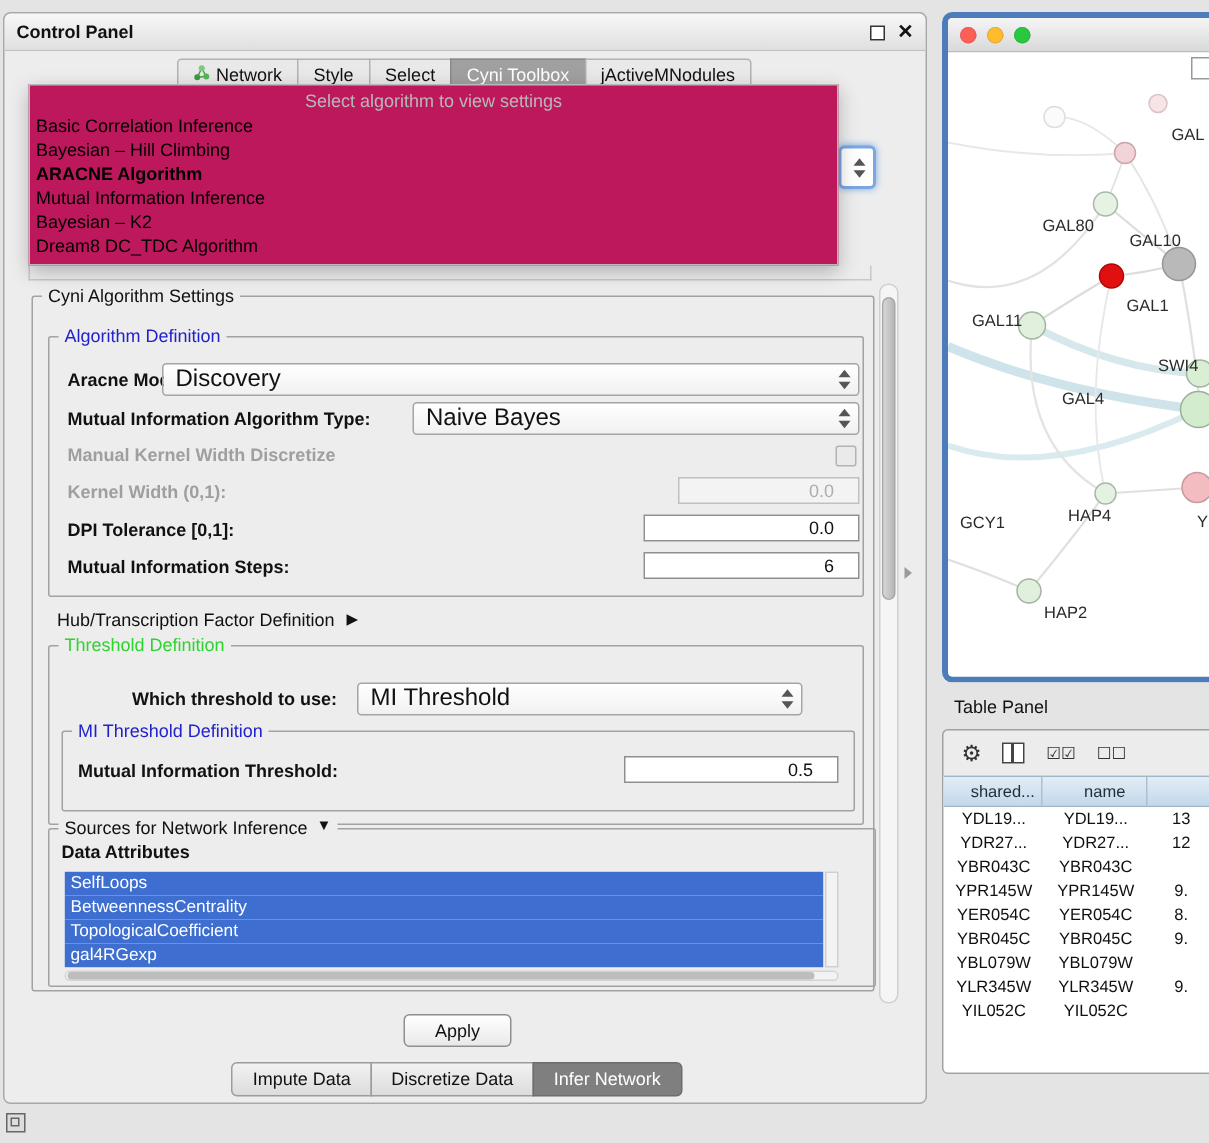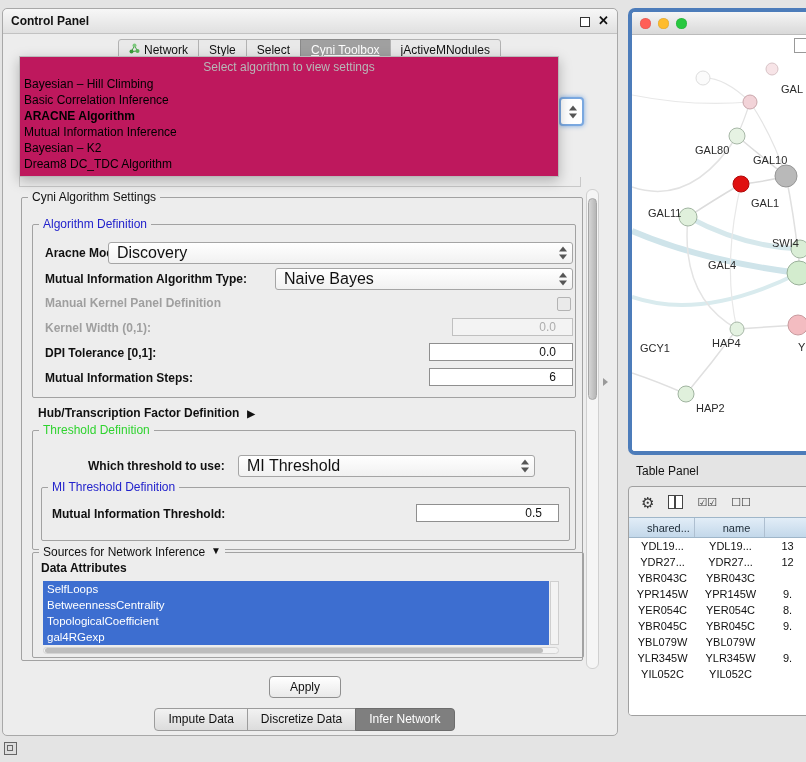--- a/index.html
+++ b/index.html
@@ -13,21 +13,21 @@
       background:linear-gradient(#f7f7f7,#e0e0e0);border-bottom:1px solid #c2c2c2;border-radius:5px 5px 0 0;}
   .cp-title-text{position:absolute;left:8px;top:5px;font-size:12px;font-weight:bold;color:#111;}
   .cp-float{position:absolute;right:27px;top:8px;width:8px;height:8px;border:1.5px solid #333;background:#fff;}
   .cp-close{position:absolute;right:8px;top:4px;font-size:13px;font-weight:bold;color:#111;cursor:default;}
 
   .cp-tabs{position:absolute;top:30px;left:0;right:0;display:flex;justify-content:center;}
   .tab{height:20px;display:flex;align-items:center;gap:4px;padding:0 10px;font-size:12px;
       background:#e9e9e9;border:1px solid #b2b2b2;margin-left:-1px;color:#111;}
   .tab:first-child{border-radius:3px 0 0 3px;}
   .tab:last-child{border-radius:0 3px 3px 0;}
-  .tab.active{background:#a0a0a0;color:#fff;border-color:#8a8a8a;text-decoration:underline;}
+  .tab.active{background:#a0a0a0;color:#fff;border-color:#8a8a8a;}
 
   
   .combo-stub{position:absolute;left:556px;top:88px;width:21px;height:25px;background:#fff;
       border:2px solid #7aa8e0;border-radius:4px;box-shadow:0 0 5px #7aa8e0;z-index:5;}
   .hidden-line{position:absolute;left:16px;top:168px;width:560px;height:9px;
       border-left:1px solid #c8c8c8;border-right:1px solid #c8c8c8;border-bottom:1px solid #c8c8c8;}
 
   
   .popup{position:absolute;left:16px;top:47px;width:538px;background:#be185d;border:1px solid #b9b9b9;
       box-shadow:0 4px 12px rgba(0,0,0,0.25);z-index:30;padding:2px 0 4px 0;}
@@ -56,21 +56,21 @@
       padding-left:8px;box-sizing:border-box;color:#111;}
   .stepper{position:absolute;right:5px;top:50%;transform:translateY(-50%);width:8px;height:13px;}
   .stepper::before{content:"";position:absolute;top:0;left:0;border-left:4px solid transparent;border-right:4px solid transparent;border-bottom:5px solid #555;}
   .stepper::after{content:"";position:absolute;bottom:0;left:0;border-left:4px solid transparent;border-right:4px solid transparent;border-top:5px solid #555;}
 
   .tfield{position:absolute;top:0;height:18px;border:1px solid #8f8f8f;background:#fff;font-size:12px;
       text-align:right;padding:0 16px;box-sizing:border-box;font-family:inherit;color:#111;}
   .tfield.disabled{border-color:#c0c0c0;background:#f3f3f3;color:#adadad;}
   .checkbox{position:absolute;width:12px;height:12px;border:1px solid #b3b3b3;background:#eaeaea;border-radius:2px;}
 
-  .hub-row{position:absolute;left:16px;top:208px;font-size:12px;font-weight:bold;color:#111;display:flex;align-items:center;gap:8px;}
+  .hub-row{position:absolute;left:16px;top:208px;font-size:12px;font-weight:normal;color:#111;display:flex;align-items:center;gap:8px;}
   .tri{font-size:10px;color:#111;}
 
   .attr-label{position:absolute;left:8px;top:8px;font-size:12px;font-weight:bold;color:#111;}
   .src-list{position:absolute;left:10px;top:28px;width:506px;height:64px;background:#fff;overflow:hidden;}
   .src-item{height:16px;line-height:16px;background:#3d6ed0;color:#fff;font-size:11.5px;padding-left:4px;}
   .src-vtrack{position:absolute;left:517px;top:28px;width:9px;height:64px;background:#f3f3f3;border:1px solid #cfcfcf;box-sizing:border-box;}
   .src-hscroll{position:absolute;left:10px;top:94px;width:516px;height:7px;background:#f3f3f3;border:1px solid #d4d4d4;border-radius:4px;box-sizing:border-box;}
   .src-hthumb{position:absolute;left:1px;top:0;height:5px;width:498px;background:#bdbdbd;border-radius:3px;}
 
   .apply-btn{position:absolute;left:266px;top:667px;width:72px;height:22px;font-size:12px;color:#111;
@@ -159,22 +159,22 @@
       </nav>
 
     <div class="combo-stub">
       <span class="stepper"></span>
     </div>
     <div class="hidden-line"></div>
 
     <div class="popup">
       <div class="popup-placeholder">Select algorithm to view settings</div>
       <div>
+          <div class="popup-item">Basic Correlation Inference</div>
           <div class="popup-item">Bayesian – Hill Climbing</div>
-          <div class="popup-item">Basic Correlation Inference</div>
           <div class="popup-item selected">ARACNE Algorithm</div>
           <div class="popup-item">Mutual Information Inference</div>
           <div class="popup-item">Bayesian – K2</div>
           <div class="popup-item">Dream8 DC_TDC Algorithm</div>
         </div>
     </div>
 
     <div class="group settings-group">
       <span class="legend">
           <span>Cyni Algorithm Settings</span>
@@ -195,21 +195,21 @@
 
         <div class="arow" style="top:43px">
           <span class="lbl" style="left:12px">Mutual Information Algorithm Type:</span>
           <div class="combo" style="left:242px;width:298px">
             <span>Naive Bayes</span>
             <span class="stepper"></span>
           </div>
         </div>
 
         <div class="arow" style="top:70px;height:16px">
-          <span class="lbl disabled" style="left:12px">Manual Kernel Panel Definition</span>
+          <span class="lbl disabled" style="left:12px">Manual Kernel Width Discretize</span>
           <span class="checkbox" style="left:524px;top:2px"></span>
         </div>
 
         <div class="arow" style="top:93px;height:20px">
           <span class="lbl disabled" style="left:12px">Kernel Width (0,1):</span>
           <input class="tfield disabled" style="left: 419px; width: 121px;" readonly="" value="0.0">
         </div>
 
         <div class="arow" style="top:118px;height:20px">
           <span class="lbl" style="left:12px">DPI Tolerance [0,1]:</span>

